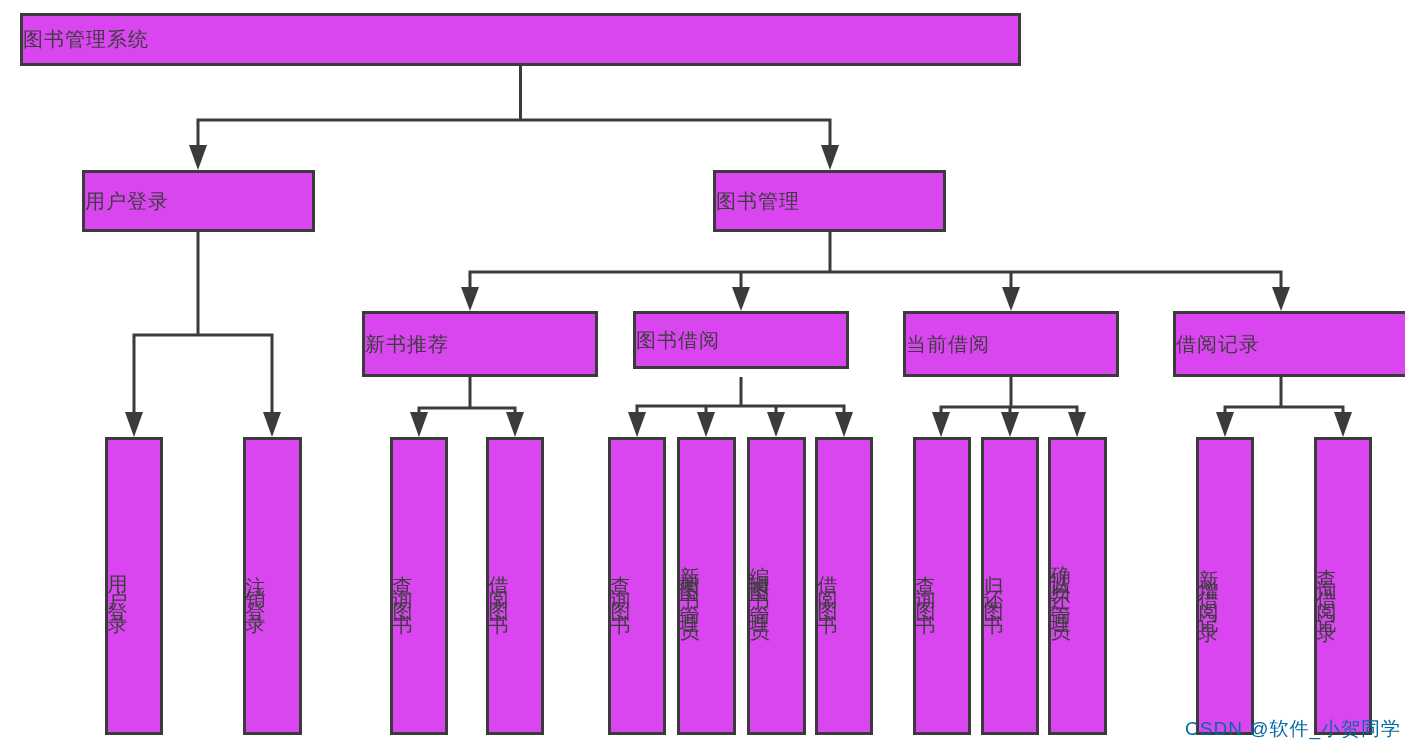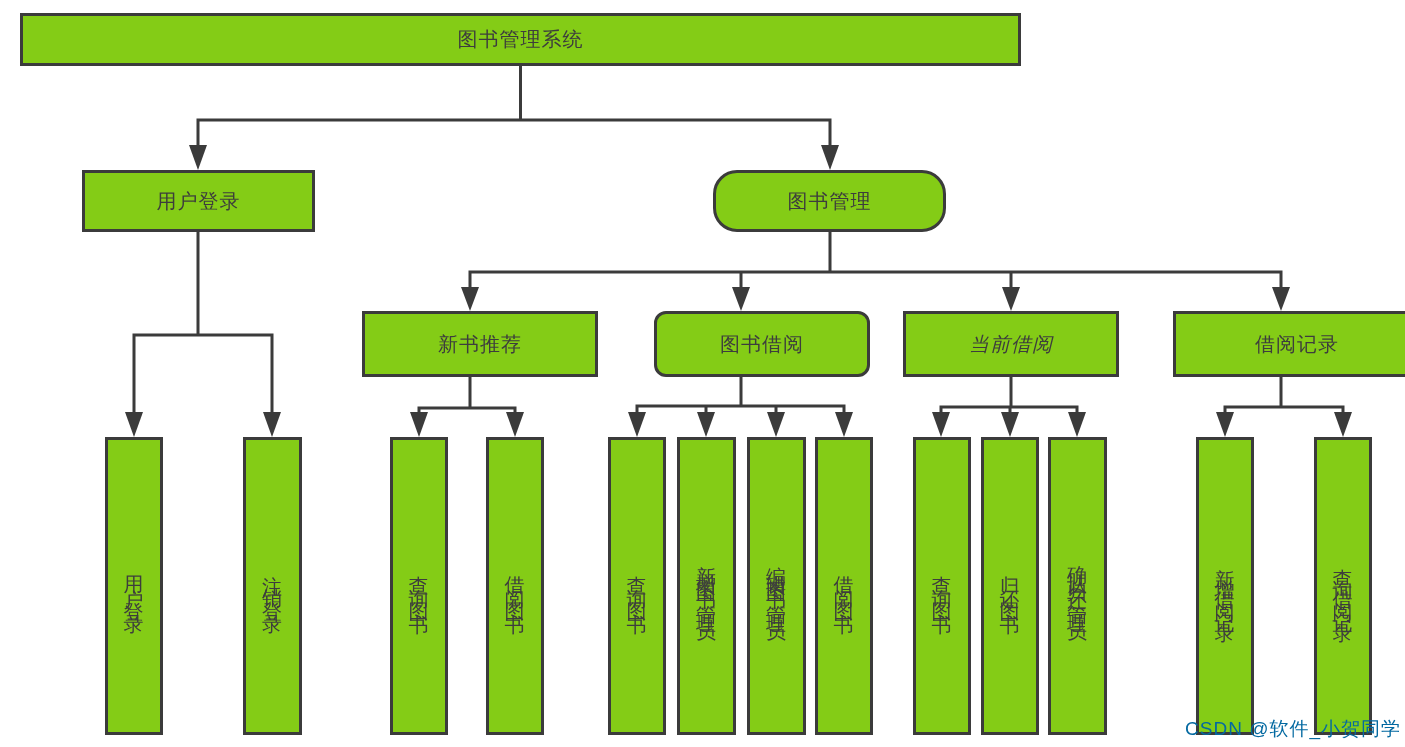--- a/index.html
+++ b/index.html
@@ -7,23 +7,23 @@
     position:relative;
     width:1405px;height:747px;
     background:#ffffff;
     font-family:"Liberation Sans",sans-serif;
     overflow:hidden;
   }
   .connectors{position:absolute;left:0;top:0;width:1405px;height:747px;}
   .box{
     position:absolute;
     border:3px solid #3b3b3b;
-    background:#84cc16;
+    background:#d946ef;
     box-sizing:border-box;
-    display:flex;align-items:center;justify-content:center;
+    display:flex;align-items:center;justify-content:flex-start;
     color:#3d3d3d;
   }
   .hbox span{
     font-size:20px;
     letter-spacing:1px;
     white-space:nowrap;
     color:#3d3d3d;
   }
   .vbox span{
     display:block;
@@ -87,31 +87,31 @@
     <polygon points="1334,412 1352,412 1343,437" fill="#3b3b3b"></polygon>
   </svg>
 
   <div class="box hbox" style="left:20px;top:13px;width:1001px;height:53px;">
     <span>图书管理系统</span>
   </div>
 
   <div class="box hbox" style="left:82px;top:170px;width:233px;height:62px;">
     <span>用户登录</span>
   </div>
-  <div class="box hbox" style="left:713px;top:170px;width:233px;height:62px;border-radius:24px;">
+  <div class="box hbox" style="left:713px;top:170px;width:233px;height:62px;">
     <span>图书管理</span>
   </div>
 
   <div class="box hbox" style="left:362px;top:311px;width:236px;height:66px;">
     <span>新书推荐</span>
   </div>
-  <div class="box hbox" style="left:654px;top:311px;width:216px;height:66px;border-radius:12px;">
+  <div class="box hbox" style="left:633px;top:311px;width:216px;height:58px;">
     <span>图书借阅</span>
   </div>
-  <div class="box hbox" style="left:903px;top:311px;width:216px;height:66px;font-style:italic;">
+  <div class="box hbox" style="left:903px;top:311px;width:216px;height:66px;">
     <span>当前借阅</span>
   </div>
   <div class="box hbox" style="left:1173px;top:311px;width:248px;height:66px;">
     <span>借阅记录</span>
   </div>
 
   <div class="box vbox" style="left:105px;top:437px;width:58px;height:298px;">
     <span>用户登录</span>
   </div>
   <div class="box vbox" style="left:243px;top:437px;width:59px;height:298px;">

